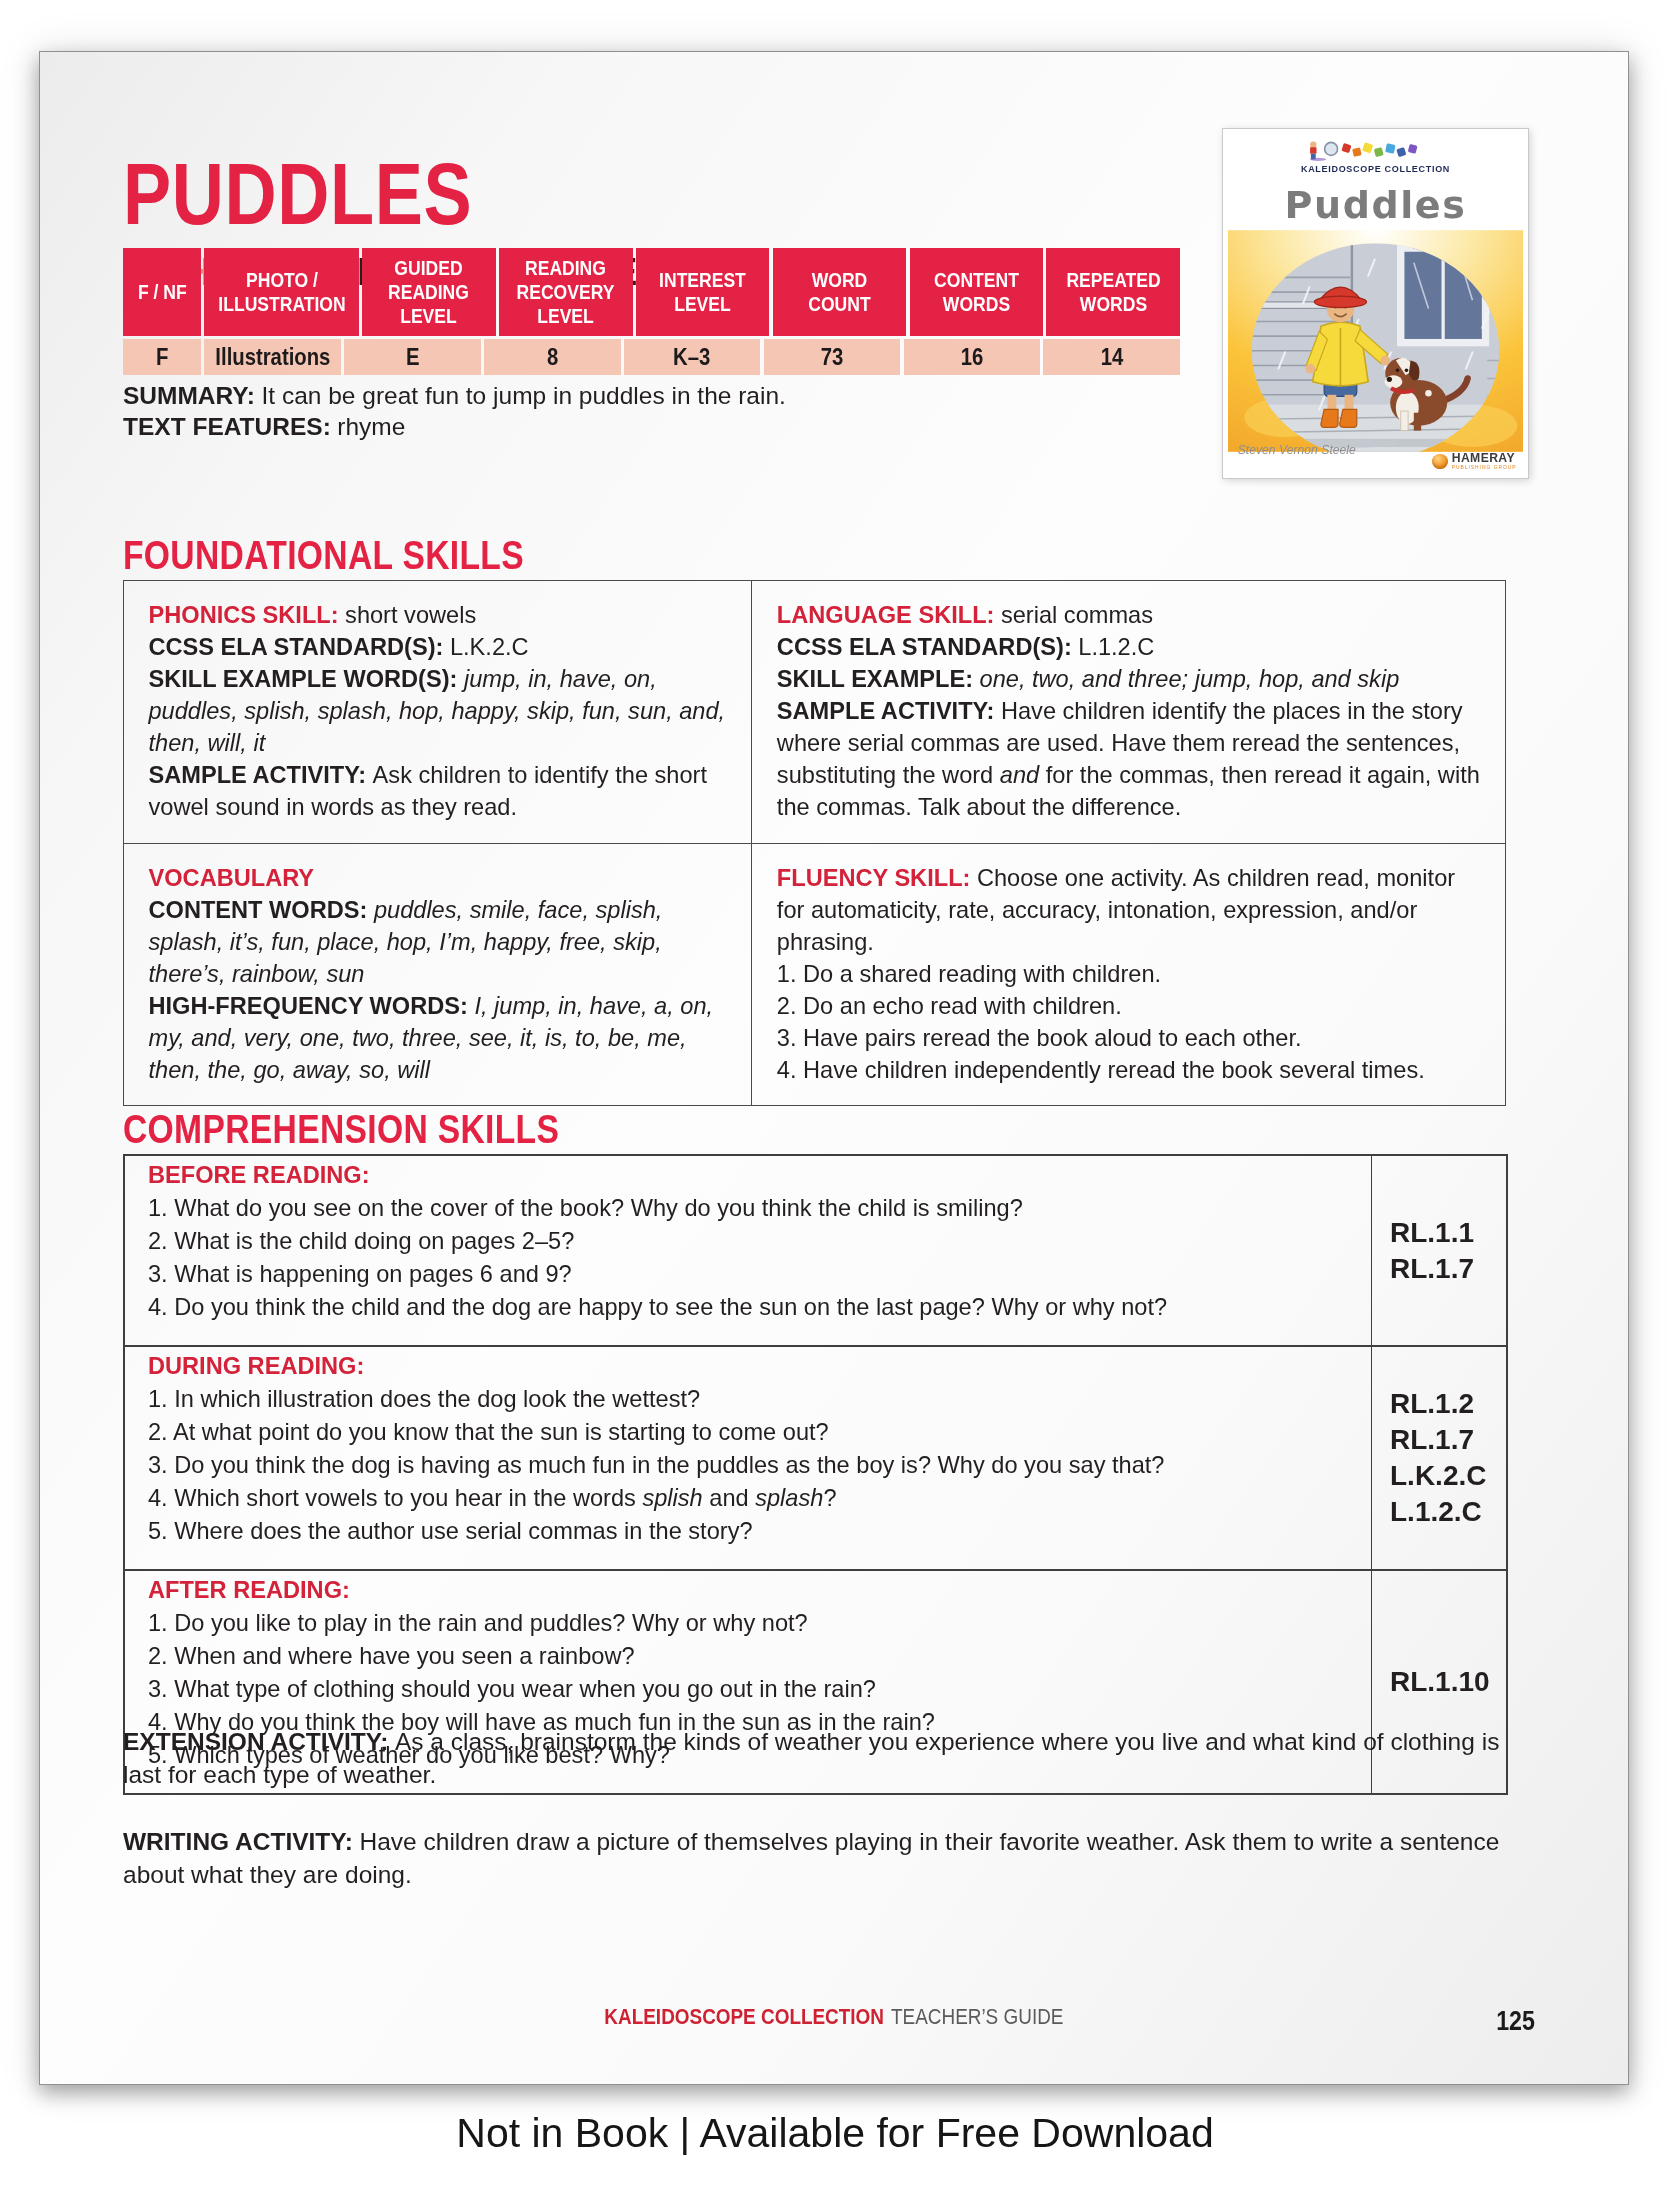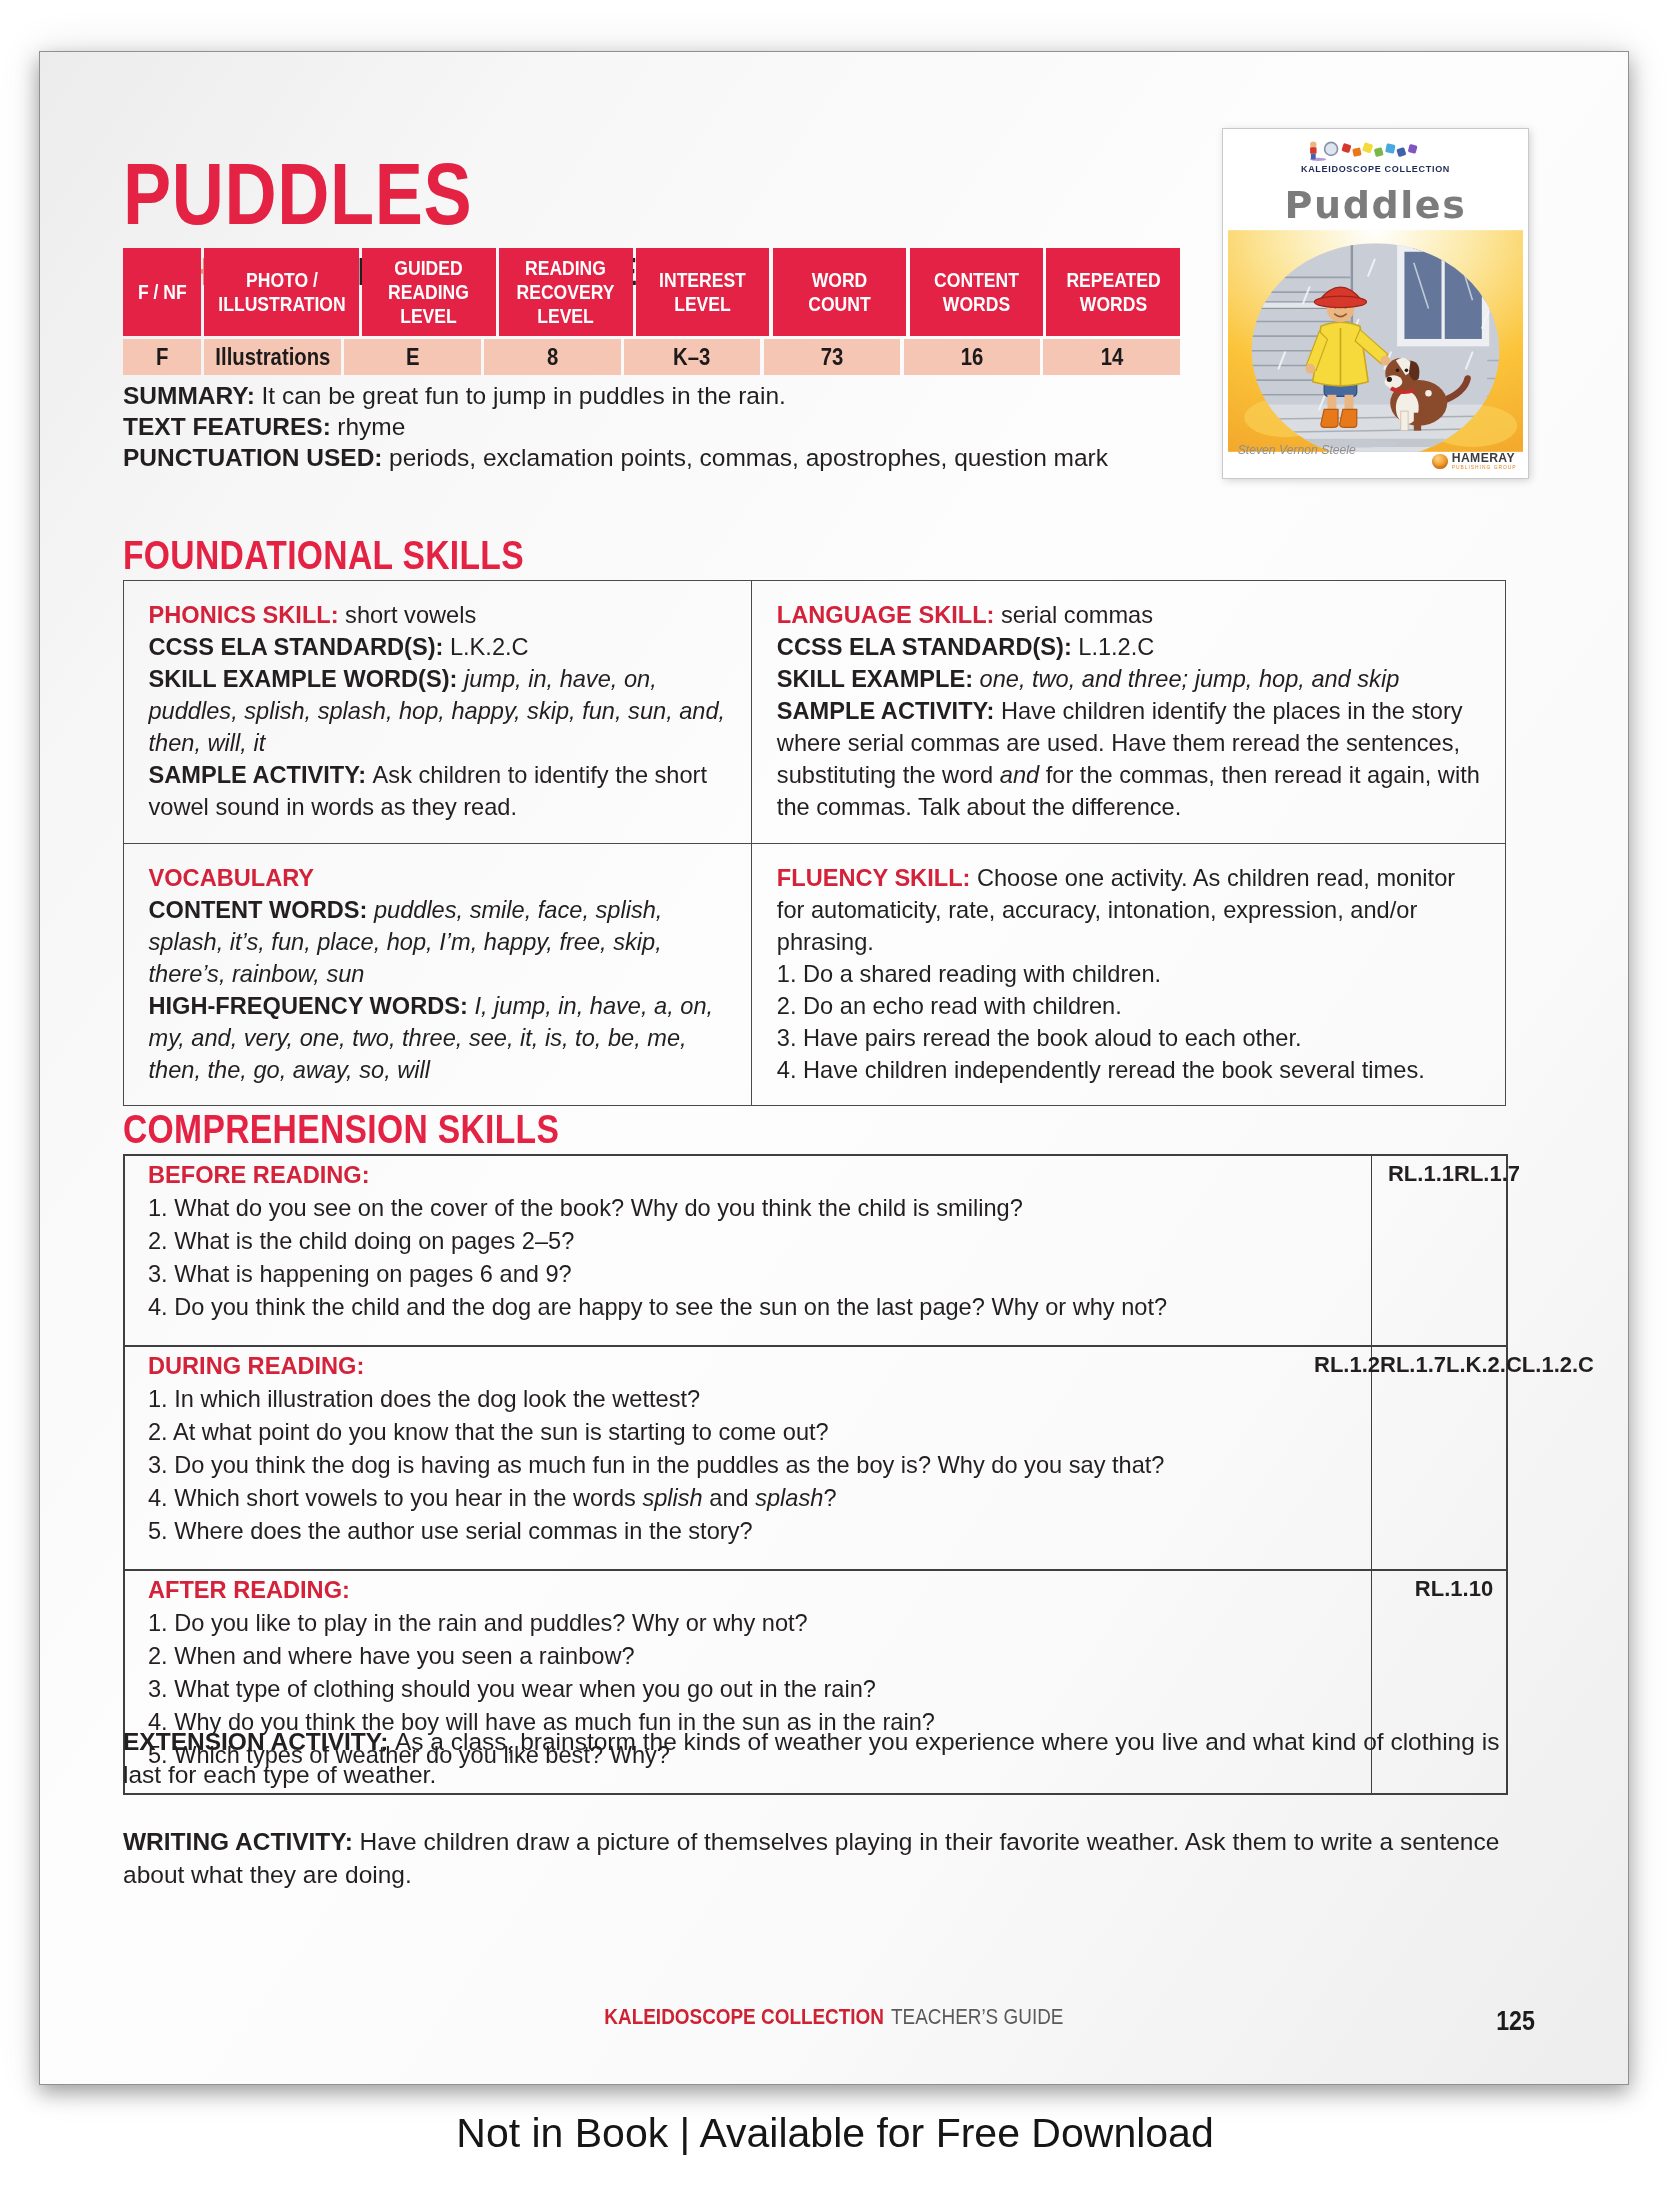--- a/index.html
+++ b/index.html
@@ -53,22 +53,22 @@
   .field{margin:0}
 
   .comp-table{
     position:absolute;left:83px;top:1102px;width:1381px;
     border:2.4px solid #3f3f3f;
   }
   .crow{display:grid;grid-template-columns:1fr 135px;}
   .crow + .crow{border-top:2.4px solid #3f3f3f;}
   .qcell{padding:3px 23px 21px 23px;font-size:23.6px;line-height:33px;}
   .qcell .rlabel{color:#D32239;font-weight:bold;}
-  .scell{border-left:1.6px solid #3f3f3f;display:flex;flex-direction:row;justify-content:center;
-         align-items:flex-start;padding-left:30px;font-weight:bold;font-size:22px;line-height:36px;}
+  .scell{border-left:1.6px solid #3f3f3f;display:flex;flex-direction:column;justify-content:center;
+         align-items:flex-start;padding-left:18px;font-weight:bold;font-size:28px;line-height:36px;}
 
   .activities{position:absolute;left:83px;top:1673px;width:1386px;font-size:24.5px;line-height:33px;}
   .activities .block+ .block{margin-top:34px}
 
   .footer{position:absolute;left:0;right:0;bottom:54px;text-align:center;font-size:22px;}
   .footer .brand{color:#CE2132;font-weight:bold}
   .footer .guide{color:#5a5a5a;margin-left:8.2px}
   .page-num{position:absolute;right:90px;bottom:47px;font-size:27px;font-weight:bold;color:#1d1a1b}
 
   .caption{position:absolute;left:0;right:0;top:2110px;text-align:center;font-size:41px;color:#161616;}
@@ -157,23 +157,20 @@
         </div>
     </div>
   </div>
 
   <div class="meta">
     <div class="field">
       <span class="lbl">SUMMARY:</span><span>It can be great fun to jump in puddles in the rain.</span>
     </div>
     <div class="field">
       <span class="lbl">TEXT FEATURES:</span><span>rhyme</span>
-    </div>
-    <div class="field">
-      <span class="lbl">PUNCTUATION USED:</span><span>periods, exclamation points, commas, apostrophes, question mark</span>
     </div>
   </div>
 
   <div class="cover">
     <div class="cover-logo">
       <svg width="139" height="21" viewBox="0 0 170 26">
         <circle cx="8" cy="6" r="4" fill="#E9B684"></circle>
         <rect x="4" y="9" width="8" height="8" rx="1" fill="#D6382B"></rect>
         <rect x="5" y="17" width="6" height="7" rx="1" fill="#3E63A8"></rect>
         <circle cx="30" cy="11" r="8" fill="#DDE5F0" stroke="#8a93a6" stroke-width="2"></circle>

